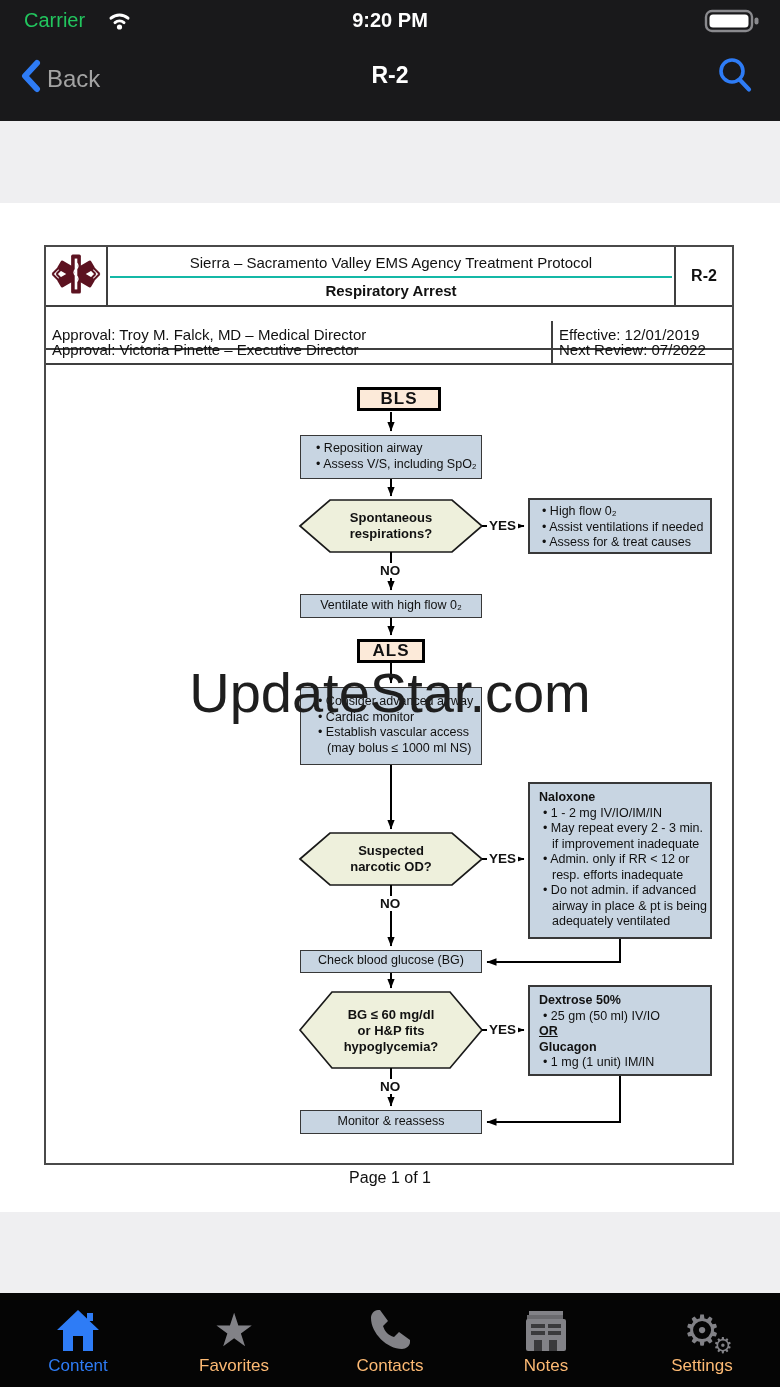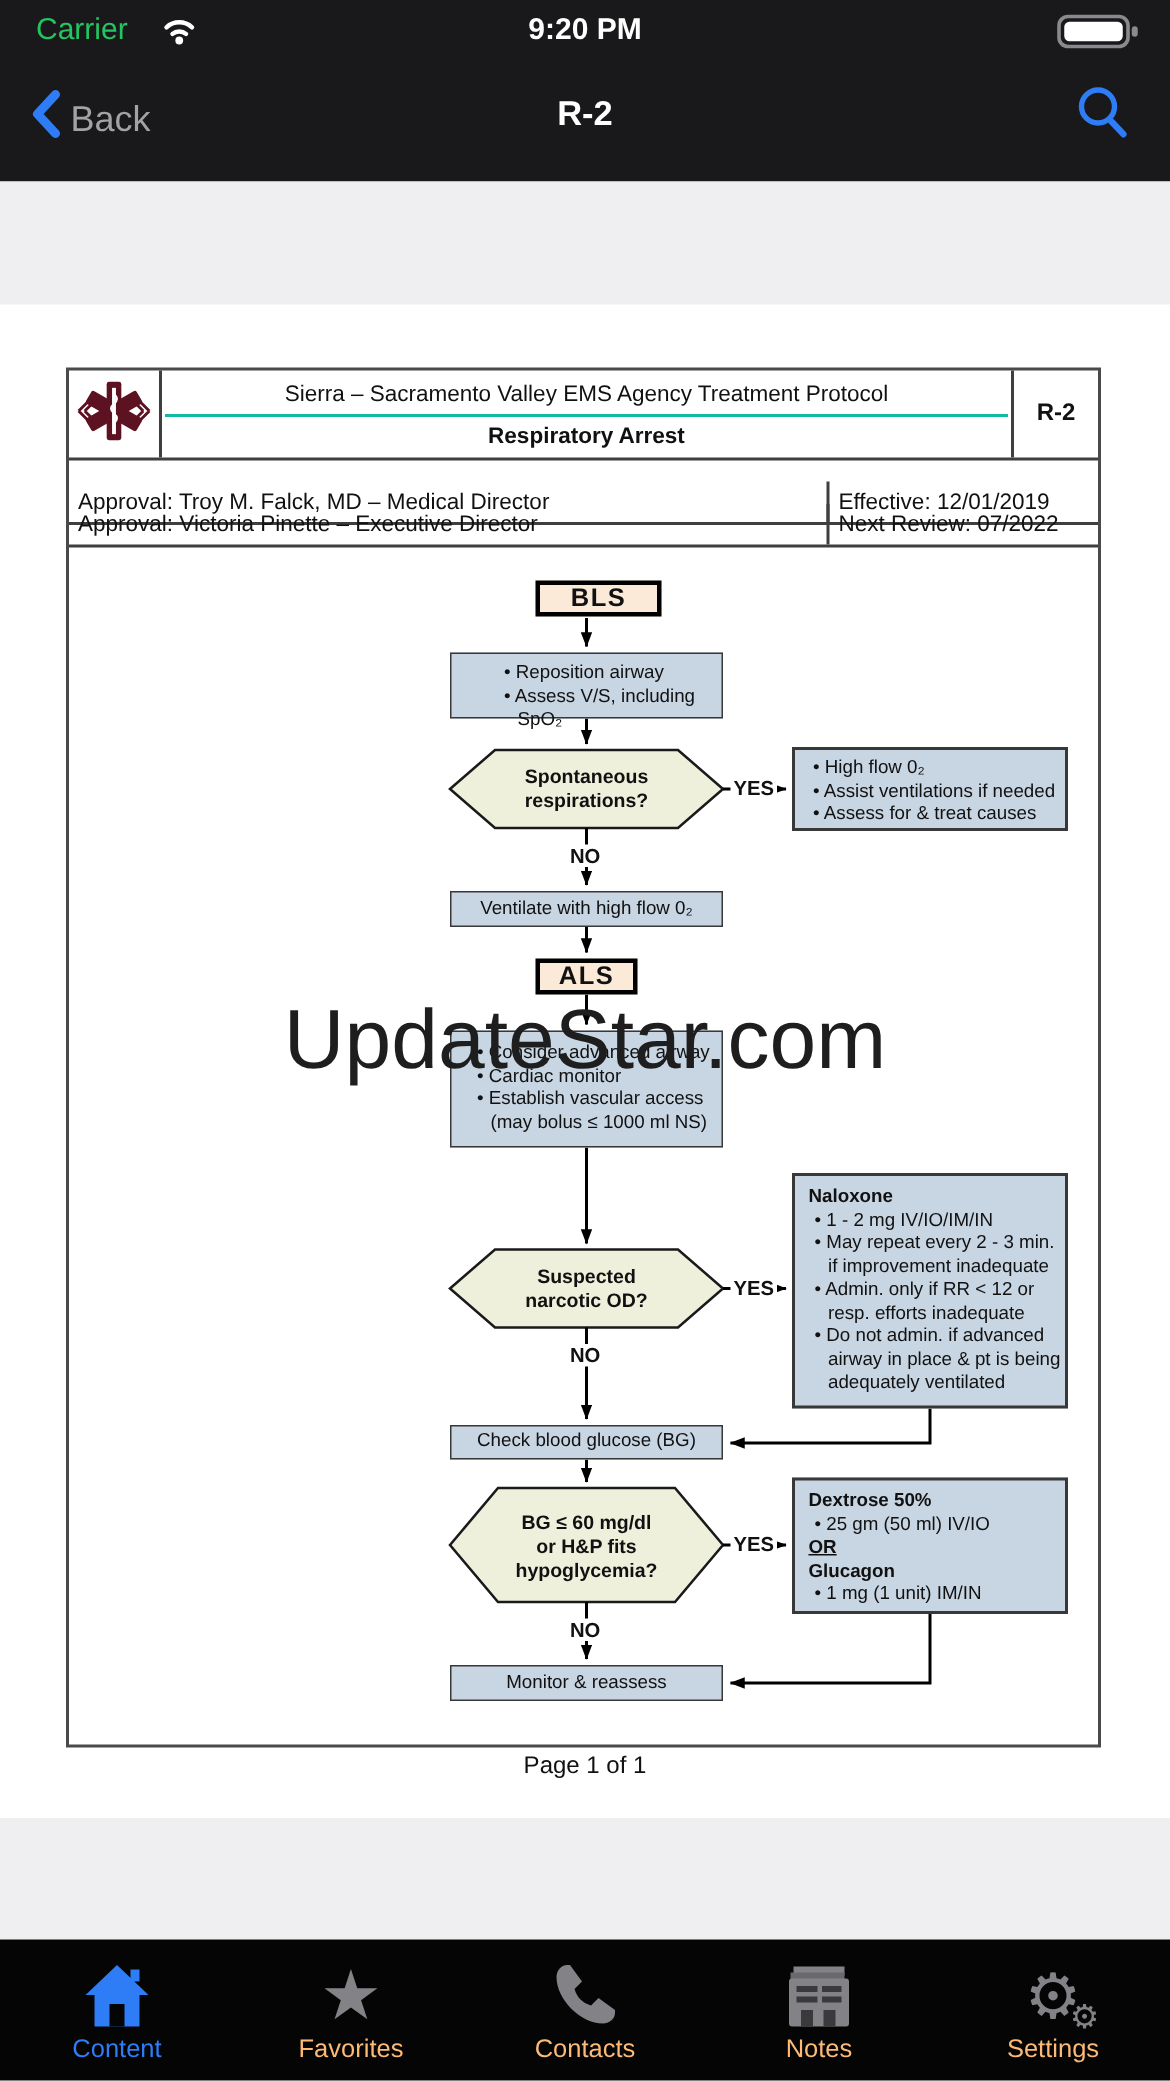--- a/index.html
+++ b/index.html
@@ -34,21 +34,21 @@
   .date-cell { position:absolute; left:505px; right:0; top:0; bottom:0; border-left:2px solid #3f3f3f; padding:5px 0 0 6px; }
   
   .flow { position:absolute; left:0; top:118px; width:686px; height:800px; }
   .flow svg.layer { position:absolute; left:0; top:0; }
   .node { position:absolute; font-size:12.5px; line-height:15.5px; }
   .badge { background:#fcead9; border:3px solid #000; font-weight:bold; font-size:17px; text-align:center; letter-spacing:1px; line-height:18px; }
   .bls { left:311px; top:22px; width:84px; height:24px; }
   .als { left:311px; top:274px; width:68px; height:24px; }
   .bluebox { background:#c8d5e2; border:2px solid #383838; }
   .thinb { border-width:1.6px; }
-  .box1 { left:254px; top:70px; width:182px; height:44px; padding:5px 0 0 31px; }
+  .box1 { left:254px; top:70px; width:182px; height:44px; padding:5px 0 0 11px; }
   .rbox1 { left:482px; top:133px; width:184px; height:56px; padding:4px 0 0 8px; }
   .vent { left:254px; top:229px; width:182px; height:24px; text-align:center; line-height:20px; }
   .consider { left:254px; top:322px; width:182px; height:78px; padding:6px 0 0 13px; }
   .naloxone { left:482px; top:417px; width:184px; height:157px; padding:6px 0 0 9px; }
   .checkbg { left:254px; top:585px; width:182px; height:23px; text-align:center; line-height:19px; }
   .dextrose { left:482px; top:620px; width:184px; height:91px; padding:6px 0 0 9px; }
   .monitor { left:254px; top:745px; width:182px; height:24px; text-align:center; line-height:20px; }
   .bullet { padding-left:13px; text-indent:-9px; }
   .bullet::before { content:"\2022  "; }
   .b { font-weight:bold; }

